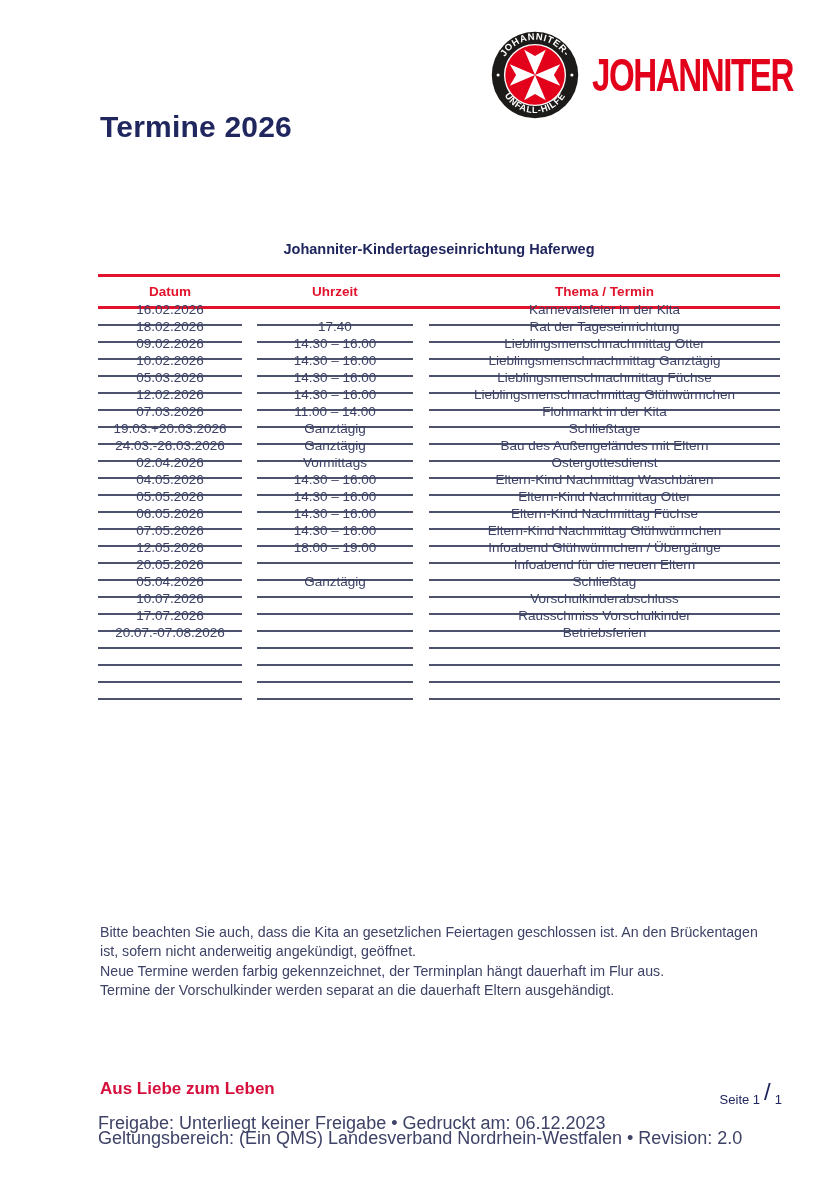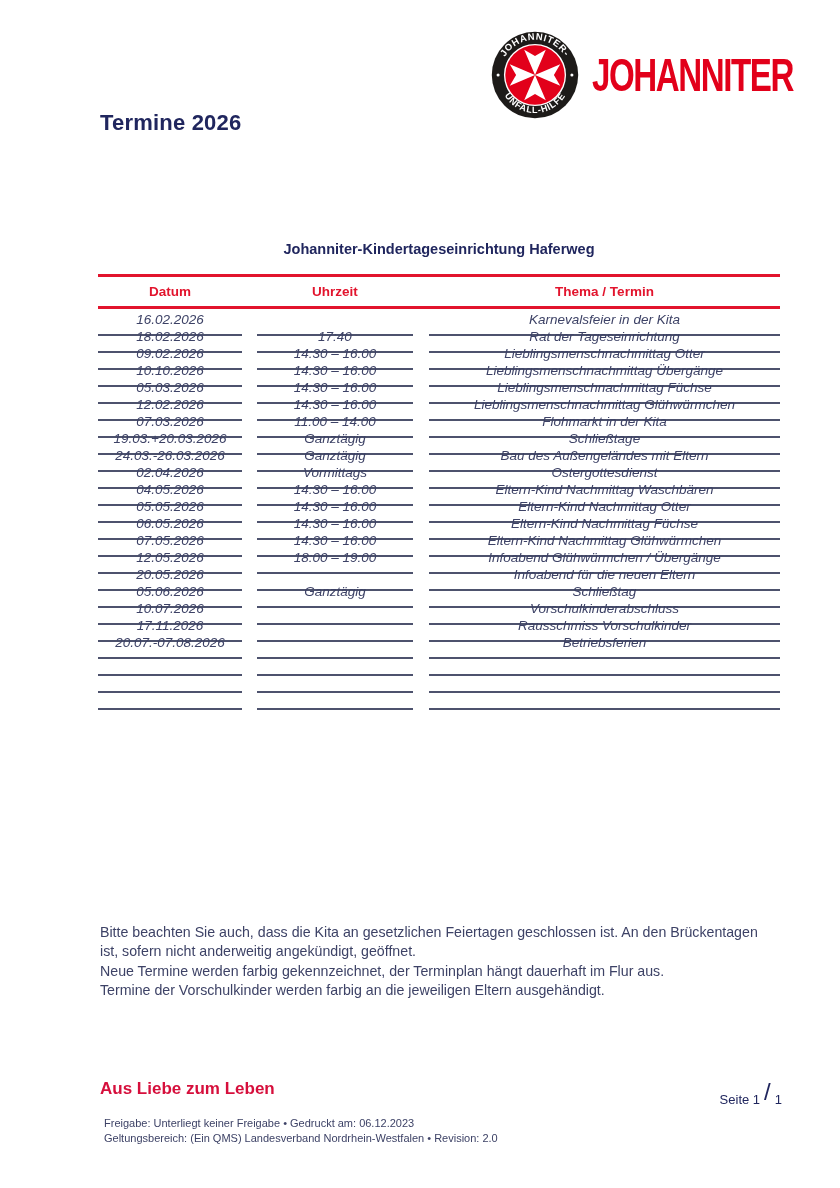--- a/index.html
+++ b/index.html
@@ -25,34 +25,34 @@
   .wordmark{
     margin-left:12px;
     font-size:46px;font-weight:800;letter-spacing:-2px;
     color:var(--brand-red);
     transform:scaleX(0.72);transform-origin:left center;
     white-space:nowrap;
     line-height:90px;
   }
   .doc-title{
     position:absolute;left:100px;top:110px;
-    font-size:22px;font-weight:bold;color:var(--navy);
+    font-size:30px;font-weight:bold;color:var(--navy);
     letter-spacing:0.2px;
   }
   
   .table-wrap{position:absolute;left:98px;top:206px;width:682px;}
   .table-caption{
     text-align:center;font-size:14.5px;font-weight:bold;color:var(--navy);
     height:22px;line-height:22px;margin-bottom:14px;margin-top:32px;
   }
   .redline{height:3px;background:var(--accent-red);}
   .thead{
     display:flex;height:29px;align-items:center;
   }
-  .trow{display:flex;height:17px;align-items:flex-start;font-style:italic;}
+  .trow{display:flex;height:17px;align-items:flex-end;}
   .c1{width:144px;}
   .g1{width:15px;}
   .c2{width:156px;}
   .g2{width:16px;}
   .c3{flex:1;}
   .hcell{
     font-size:13.5px;font-weight:bold;color:var(--accent-red);
     text-align:center;
   }
   .tcell{
@@ -75,22 +75,22 @@
   .pagenum{
     position:absolute;right:58px;top:1079px;
     font-size:13px;color:var(--navy);
     display:flex;align-items:flex-end;
   }
   .pagenum .slash{
     font-size:24px;font-weight:300;margin:0 4px;
     position:relative;top:-1px;
   }
   .fineprint{
-    position:absolute;left:104px;top:1116px;
-    font-size:11px;line-height:14.5px;color:var(--body-navy);
+    position:absolute;left:98px;top:1116px;
+    font-size:18px;line-height:14.5px;color:var(--body-navy);
   }
 </style>
 </head>
 <body>
 
 <div class="page">
 
   <div class="logo">
     <svg class="emblem" viewBox="0 0 100 100" aria-hidden="true">
       <circle cx="50" cy="50" r="48" fill="#1d1b19"></circle>
@@ -147,25 +147,25 @@
           <div class="c3 tcell">Rat der Tageseinrichtung</div>
         </div>
         <div class="trow">
           <div class="c1 tcell">09.02.2026</div>
           <div class="g1"></div>
           <div class="c2 tcell">14:30 – 16:00</div>
           <div class="g2"></div>
           <div class="c3 tcell">Lieblingsmenschnachmittag Otter</div>
         </div>
         <div class="trow">
-          <div class="c1 tcell">10.10.2026</div>
-          <div class="g1"></div>
-          <div class="c2 tcell">14:30 – 16:00</div>
-          <div class="g2"></div>
-          <div class="c3 tcell">Lieblingsmenschnachmittag Übergänge</div>
+          <div class="c1 tcell">10.02.2026</div>
+          <div class="g1"></div>
+          <div class="c2 tcell">14:30 – 16:00</div>
+          <div class="g2"></div>
+          <div class="c3 tcell">Lieblingsmenschnachmittag Ganztägig</div>
         </div>
         <div class="trow">
           <div class="c1 tcell">05.03.2026</div>
           <div class="g1"></div>
           <div class="c2 tcell">14:30 – 16:00</div>
           <div class="g2"></div>
           <div class="c3 tcell">Lieblingsmenschnachmittag Füchse</div>
         </div>
         <div class="trow">
           <div class="c1 tcell">12.02.2026</div>
@@ -238,35 +238,35 @@
           <div class="c3 tcell">Infoabend Glühwürmchen / Übergänge</div>
         </div>
         <div class="trow">
           <div class="c1 tcell">20.05.2026</div>
           <div class="g1"></div>
           <div class="c2 tcell"></div>
           <div class="g2"></div>
           <div class="c3 tcell">Infoabend für die neuen Eltern</div>
         </div>
         <div class="trow">
-          <div class="c1 tcell">05.06.2026</div>
+          <div class="c1 tcell">05.04.2026</div>
           <div class="g1"></div>
           <div class="c2 tcell">Ganztägig</div>
           <div class="g2"></div>
           <div class="c3 tcell">Schließtag</div>
         </div>
         <div class="trow">
           <div class="c1 tcell">10.07.2026</div>
           <div class="g1"></div>
           <div class="c2 tcell"></div>
           <div class="g2"></div>
           <div class="c3 tcell">Vorschulkinderabschluss</div>
         </div>
         <div class="trow">
-          <div class="c1 tcell">17.11.2026</div>
+          <div class="c1 tcell">17.07.2026</div>
           <div class="g1"></div>
           <div class="c2 tcell"></div>
           <div class="g2"></div>
           <div class="c3 tcell">Rausschmiss Vorschulkinder</div>
         </div>
         <div class="trow">
           <div class="c1 tcell">20.07.-07.08.2026</div>
           <div class="g1"></div>
           <div class="c2 tcell"></div>
           <div class="g2"></div>
@@ -293,21 +293,21 @@
           <div class="g2"></div>
           <div class="c3 tcell"></div>
         </div>
       </div>
   </div>
 
   <div class="notes" id="notes">
       <div>Bitte beachten Sie auch, dass die Kita an gesetzlichen Feiertagen geschlossen ist. An den Brückentagen</div>
       <div>ist, sofern nicht anderweitig angekündigt, geöffnet.</div>
       <div>Neue Termine werden farbig gekennzeichnet, der Terminplan hängt dauerhaft im Flur aus.</div>
-      <div>Termine der Vorschulkinder werden farbig an die jeweiligen Eltern ausgehändigt.</div>
+      <div>Termine der Vorschulkinder werden separat an die dauerhaft Eltern ausgehändigt.</div>
     </div>
 
   <div class="tagline">Aus Liebe zum Leben</div>
   <div class="pagenum">
     <span>Seite 1</span>
     <span class="slash">/</span>
     <span>1</span>
   </div>
   <div class="fineprint" id="fineprint">
       <div>Freigabe: Unterliegt keiner Freigabe • Gedruckt am: 06.12.2023</div>

